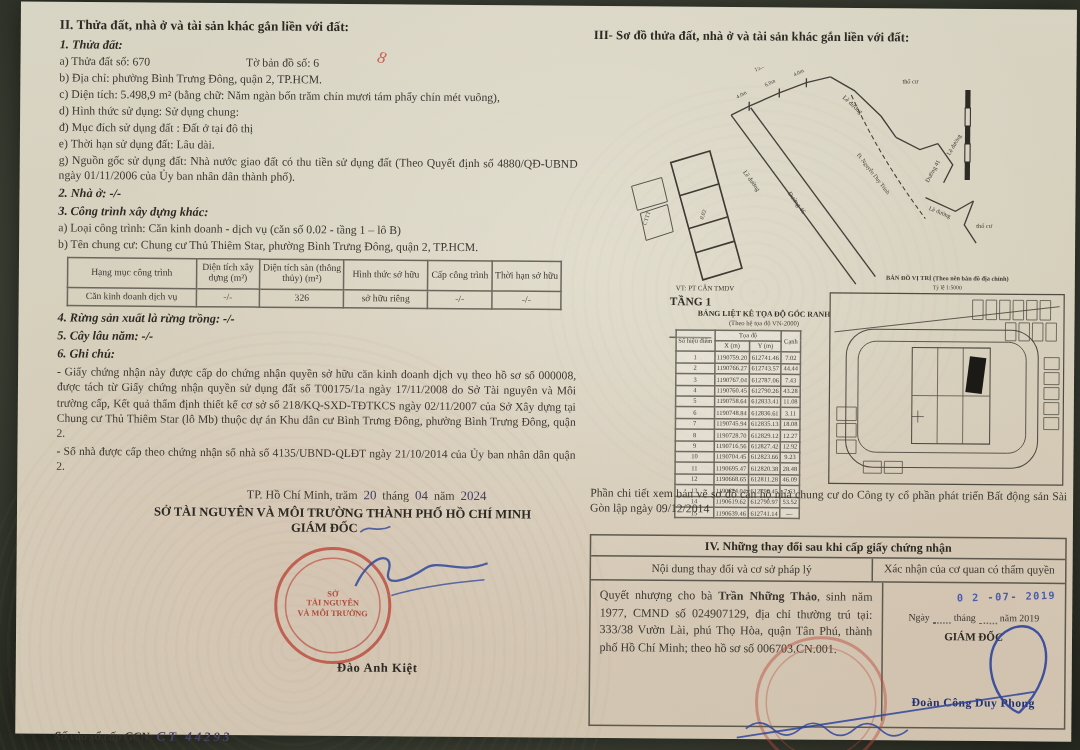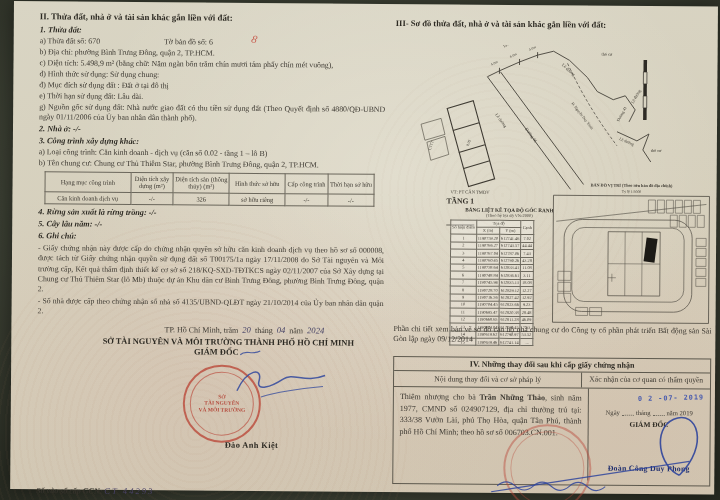--- a/index.html
+++ b/index.html
@@ -29,31 +29,31 @@
   .red-mark{position:absolute;left:212px;top:-4px;color:rgba(195,65,52,0.8);font-size:11px;
     font-style:italic;transform:rotate(14deg);}
   table.btab{border-collapse:collapse;margin:3px 2px 3px 6px;width:330px;}
   table.btab td,table.btab th{border:1px solid #6b675c;font-size:6.4px;line-height:7.4px;
     font-weight:normal;padding:2px 1px;text-align:center;color:#3c3831;}
   .notes p{margin:2px 0;text-align:justify;font-size:7.7px;line-height:10.2px;}
   .sign-block{position:relative;margin-top:6px;height:146px;}
   .sign-date{text-align:center;padding-left:70px;font-size:8px;}
   .sign-org{text-align:center;padding-left:36px;font-weight:bold;font-size:8.4px;color:#2d2a23;margin-top:2px;}
   .sign-role{text-align:center;padding-left:36px;font-weight:bold;font-size:8.4px;color:#2d2a23;}
-  .hand{font-style:italic;color:#413e63;font-size:8.6px;padding:0 2px;}
+  .hand{color:#413e63;font-size:8.6px;padding:0 2px;}
   .stamp{position:absolute;border-radius:50%;border:2.5px solid rgba(186,72,58,0.8);}
   .stamp::before{content:"";position:absolute;inset:5px;border:1px solid rgba(186,72,58,0.65);border-radius:50%;}
   .stamp-left{left:146px;top:40px;width:74px;height:74px;}
   .stamp-txt{position:absolute;inset:0;display:flex;flex-direction:column;align-items:center;
     justify-content:center;color:#b44a3c;font-weight:bold;font-size:5.5px;line-height:6.5px;text-align:center;}
   .sig-left{position:absolute;left:196px;top:36px;}
   .signer-left{position:absolute;left:150px;top:116px;width:130px;text-align:center;
     font-weight:bold;font-size:8.4px;color:#2d2a23;letter-spacing:0.4px;}
   .book-line{margin-top:16px;font-style:italic;font-weight:bold;font-size:8px;color:#35322b;}
-  .book-val{font-style:italic;font-weight:normal;letter-spacing:2px;color:#494266;font-size:8.6px;}
+  .book-val{font-style:italic;font-weight:bold;letter-spacing:2px;color:#494266;font-size:8.6px;}
   .r-abs{position:absolute;}
   .sec3-title{font-weight:bold;font-size:8.5px;color:#2d2a23;}
   .floor-label{position:absolute;left:52px;top:178px;font-weight:bold;font-size:7.6px;
     color:#332f28;border-bottom:1px solid #6b675c;padding-bottom:19px;}
   table.ctab{border-collapse:collapse;background:rgba(255,255,254,0.25);}
   table.ctab th,table.ctab td{border:0.5px solid #6f6b60;font-size:4.3px;line-height:5.4px;
     padding:0.5px 1px;text-align:center;font-weight:normal;color:#403c34;}
   .ct-wrap{position:absolute;left:56px;top:188px;width:118px;}
   .ct-title{font-size:5.2px;font-weight:bold;text-align:center;line-height:6px;color:#35322b;}
   .ct-sub{font-size:4.4px;text-align:center;line-height:5.5px;margin-bottom:1px;color:#45413a;}
@@ -416,21 +416,21 @@
       <div class="caption">Phần chi tiết xem bản vẽ sơ đồ căn hộ nhà chung cư do Công ty cổ phần phát triển Bất động sản Sài Gòn lập ngày 09/12/2014</div>
 
       <div class="s4">
         <div class="s4-title">IV. Những thay đổi sau khi cấp giấy chứng nhận</div>
         <div class="s4-heads">
           <div class="s4-h1">Nội dung thay đổi và cơ sở pháp lý</div>
           <div class="s4-h2">Xác nhận của cơ quan có thẩm quyền</div>
         </div>
         <div class="s4-body">
           <div class="s4-c1">
-            <span>Thiêm nhượng cho bà </span><b>Trần Những Thảo</b><span>, sinh năm 1977, CMND số 024907129, địa chỉ thường trú tại: 333/38 Vườn Lài, phú Thọ Hòa, quận Tân Phú, thành phố Hồ Chí Minh; theo hồ sơ số 006703.CN.001.</span>
+            <span>Quyết nhượng cho bà </span><b>Trần Những Thảo</b><span>, sinh năm 1977, CMND số 024907129, địa chỉ thường trú tại: 333/38 Vườn Lài, phú Thọ Hòa, quận Tân Phú, thành phố Hồ Chí Minh; theo hồ sơ số 006703.CN.001.</span>
           </div>
           <div class="s4-c2">
             <div class="date-stamp">0 2 -07- 2019</div>
             <div class="date-line">
               <span>Ngày</span>
                 <span class="dots"></span>
               <span>tháng</span>
                 <span class="dots"></span>
               <span>năm 2019</span>
             </div>

